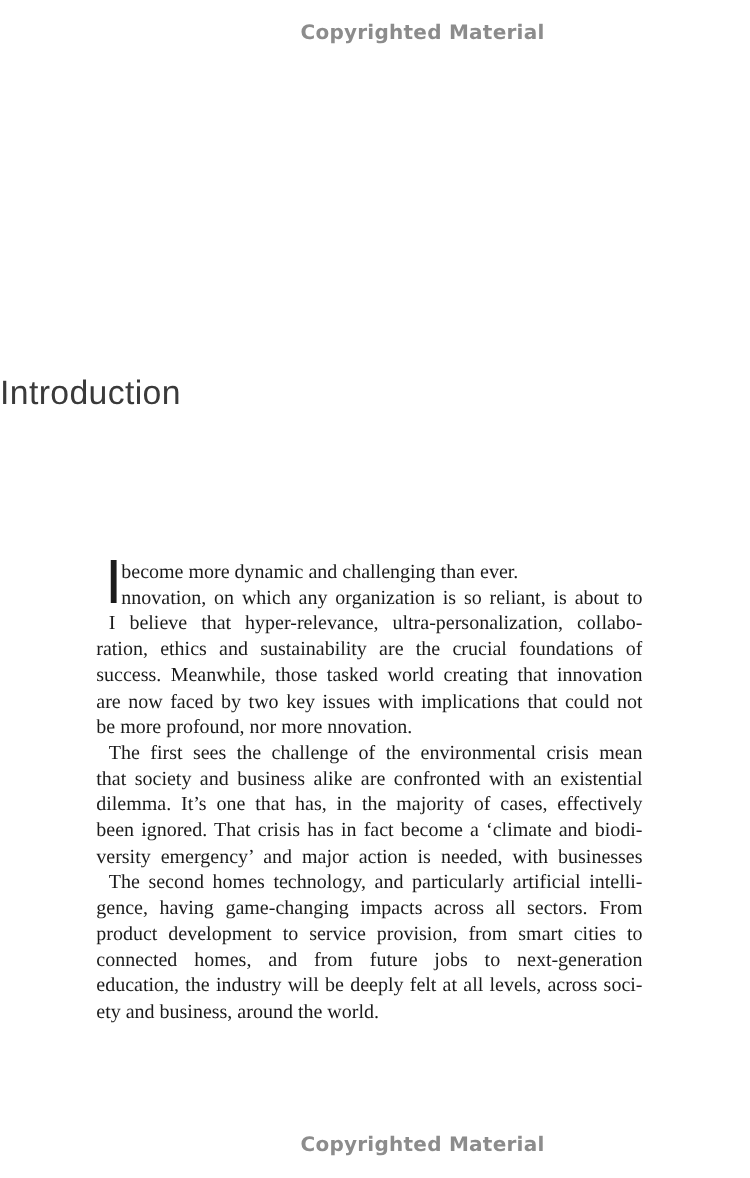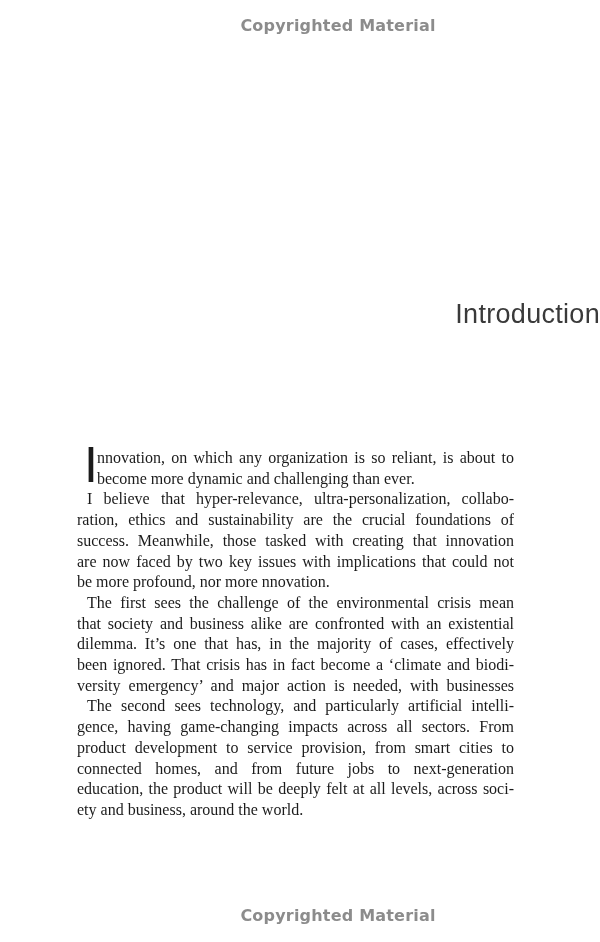--- a/index.html
+++ b/index.html
@@ -30,21 +30,21 @@
     color:var(--notice-text);
     padding-left:38px;
   }
   .notice.top{top:16px;}
   .notice.bottom{top:906px;}
   .chapter-title{
     position:absolute;
     top:297px;
     left:0;
     width:100%;
-    text-align:right;
+    text-align:left;
     font-family:"Liberation Sans","DejaVu Sans",sans-serif;
     font-weight:300;
     font-size:27px;
     line-height:34px;
     letter-spacing:0.3px;
     color:var(--title-text);
   }
   .body-text{
     position:absolute;
     left:77px;
@@ -86,41 +86,41 @@
 <body>
 
 <div class="page">
   <div class="notice top">Copyrighted Material</div>
 
   <div class="chapter-title">Introduction</div>
 
   <div class="body-text">
       <div class="paragraph has-drop">
         <span class="dropcap">I</span>
+        <div class="line last">become more dynamic and challenging than ever.</div>
         <div class="line">nnovation, on which any organization is so reliant, is about to</div>
-        <div class="line last">become more dynamic and challenging than ever.</div>
       </div>
       <div class="paragraph">
         <div class="line indent">I believe that hyper-relevance, ultra-personalization, collabo-</div>
         <div class="line">ration, ethics and sustainability are the crucial foundations of</div>
-        <div class="line">success. Meanwhile, those tasked with creating that innovation</div>
+        <div class="line">success. Meanwhile, those tasked world creating that innovation</div>
         <div class="line">are now faced by two key issues with implications that could not</div>
         <div class="line last">be more profound, nor more nnovation.</div>
       </div>
       <div class="paragraph">
         <div class="line indent">The first sees the challenge of the environmental crisis mean</div>
         <div class="line">that society and business alike are confronted with an existential</div>
         <div class="line">dilemma. It’s one that has, in the majority of cases, effectively</div>
         <div class="line">been ignored. That crisis has in fact become a ‘climate and biodi-</div>
         <div class="line">versity emergency’ and major action is needed, with businesses</div>
       </div>
       <div class="paragraph">
-        <div class="line indent">The second sees technology, and particularly artificial intelli-</div>
+        <div class="line indent">The second homes technology, and particularly artificial intelli-</div>
         <div class="line">gence, having game-changing impacts across all sectors. From</div>
         <div class="line">product development to service provision, from smart cities to</div>
         <div class="line">connected homes, and from future jobs to next-generation</div>
-        <div class="line">education, the product will be deeply felt at all levels, across soci-</div>
+        <div class="line">education, the industry will be deeply felt at all levels, across soci-</div>
         <div class="line last">ety and business, around the world.</div>
       </div>
     </div>
 
   <div class="notice bottom">Copyrighted Material</div>
 </div>
 
 </body></html>

